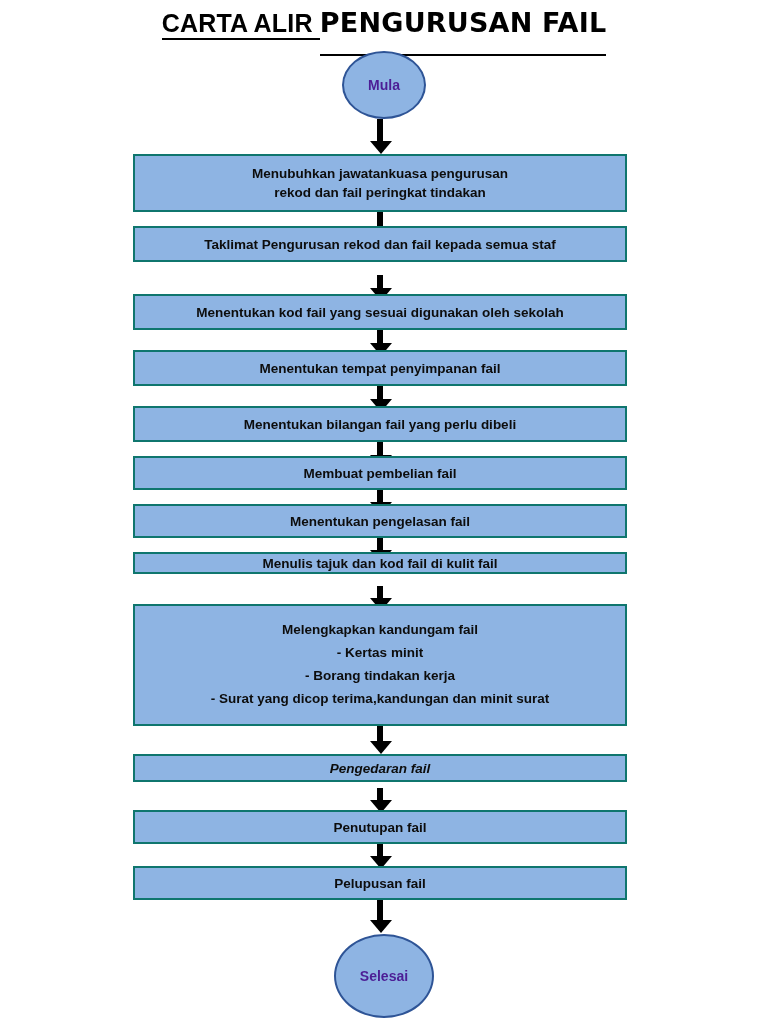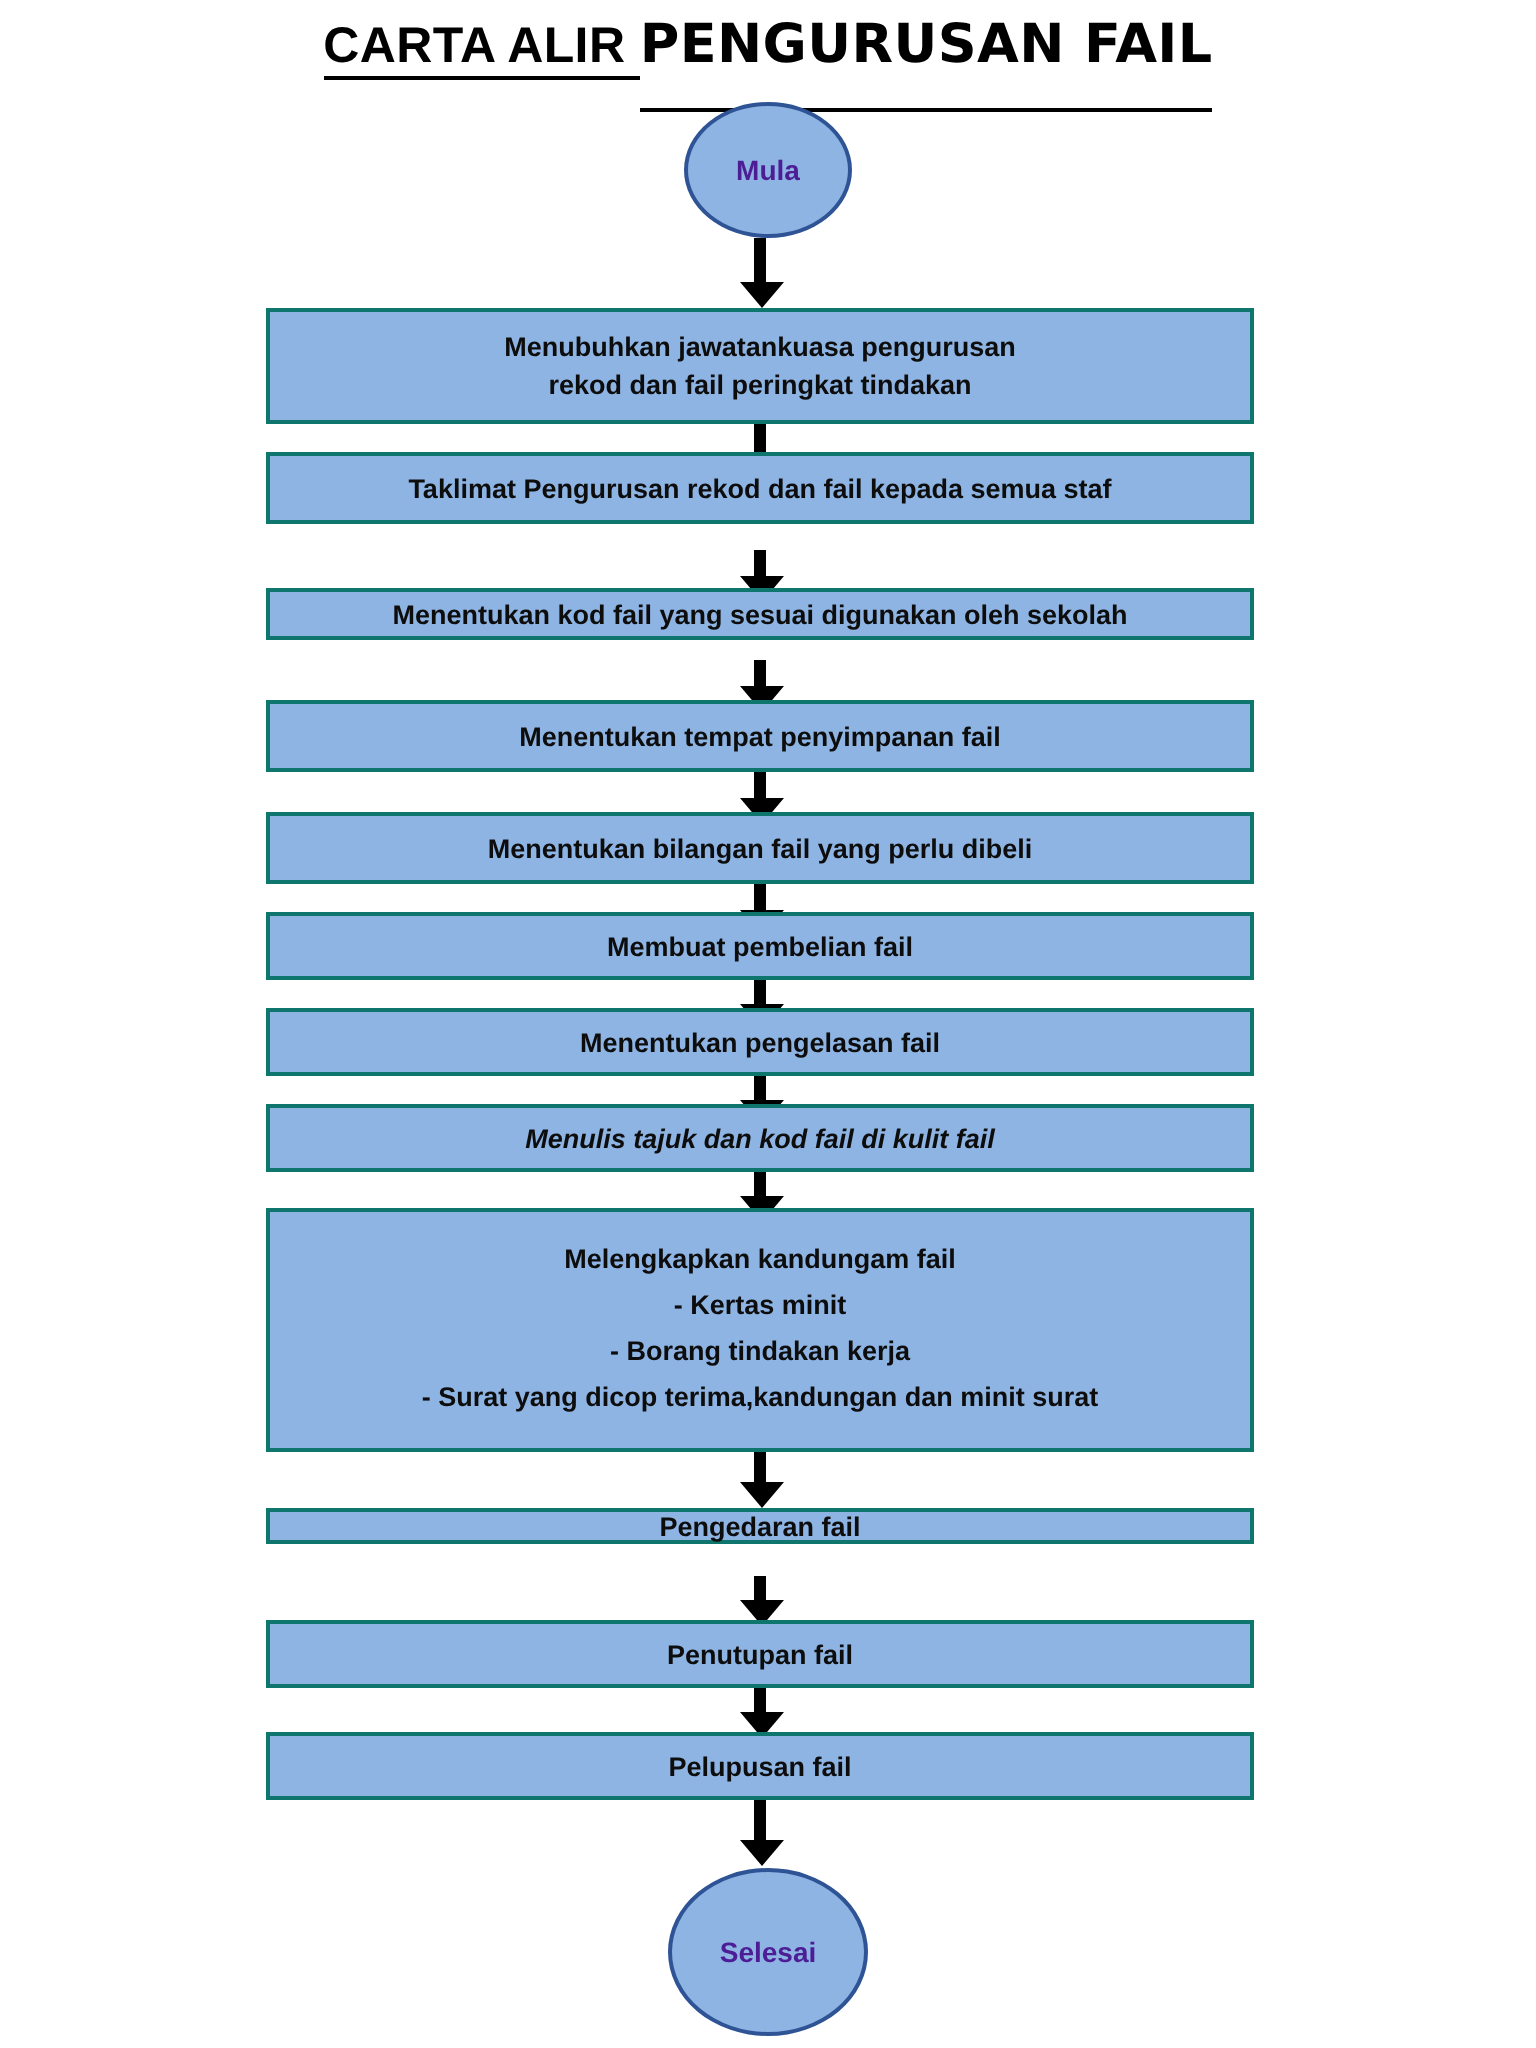--- a/index.html
+++ b/index.html
@@ -124,21 +124,21 @@
   <div class="arrow" style="top:212px; height:19px;"></div>
   <div class="arrowhead" style="top:227px;"></div>
 
   <div class="proc" style="top:226px; height:36px;">
     <span class="line">Taklimat Pengurusan rekod dan fail kepada semua staf</span>
   </div>
 
   <div class="arrow" style="top:275px; height:17px;"></div>
   <div class="arrowhead" style="top:288px;"></div>
 
-  <div class="proc" style="top:294px; height:26px;">
+  <div class="proc" style="top:294px; height:36px;">
     <span class="line">Menentukan kod fail yang sesuai digunakan oleh sekolah</span>
   </div>
 
   <div class="arrow" style="top:330px; height:17px;"></div>
   <div class="arrowhead" style="top:343px;"></div>
 
   <div class="proc" style="top:350px; height:36px;">
     <span class="line">Menentukan tempat penyimpanan fail</span>
   </div>
 
@@ -159,38 +159,38 @@
   <div class="arrow" style="top:490px; height:16px;"></div>
   <div class="arrowhead" style="top:502px;"></div>
 
   <div class="proc" style="top:504px; height:34px;">
     <span class="line">Menentukan pengelasan fail</span>
   </div>
 
   <div class="arrow" style="top:538px; height:16px;"></div>
   <div class="arrowhead" style="top:550px;"></div>
 
-  <div class="proc" style="top:552px; height:34px;font-style:italic;">
+  <div class="proc" style="top:552px; height:22px;">
     <span class="line">Menulis tajuk dan kod fail di kulit fail</span>
   </div>
 
   <div class="arrow" style="top:586px; height:16px;"></div>
   <div class="arrowhead" style="top:598px;"></div>
 
   <div class="proc big" style="top:604px; height:122px;">
     <span class="line">Melengkapkan kandungam fail</span>
     <span class="line">-    Kertas minit</span>
     <span class="line">-   Borang tindakan kerja</span>
     <span class="line">-    Surat yang dicop terima,kandungan dan minit surat</span>
   </div>
 
   <div class="arrow" style="top:726px; height:19px;"></div>
   <div class="arrowhead" style="top:741px;"></div>
 
-  <div class="proc" style="top:754px; height:18px;">
+  <div class="proc" style="top:754px; height:28px;font-style:italic;">
     <span class="line">Pengedaran fail</span>
   </div>
 
   <div class="arrow" style="top:788px; height:17px;"></div>
   <div class="arrowhead" style="top:800px;"></div>
 
   <div class="proc" style="top:810px; height:34px;">
     <span class="line">Penutupan fail</span>
   </div>
 

